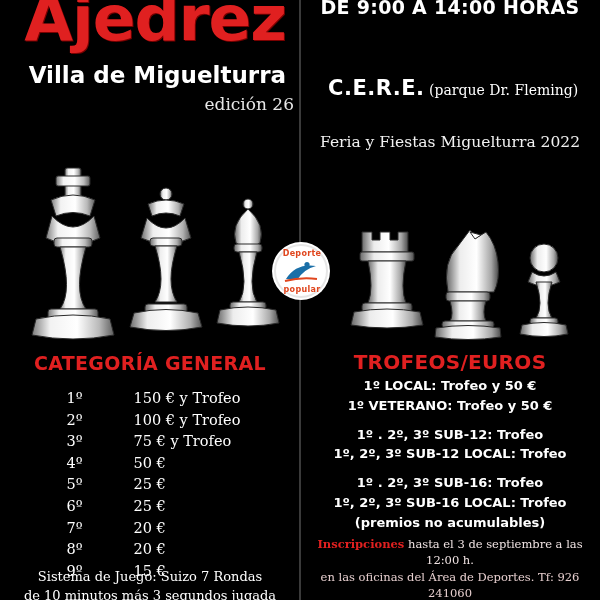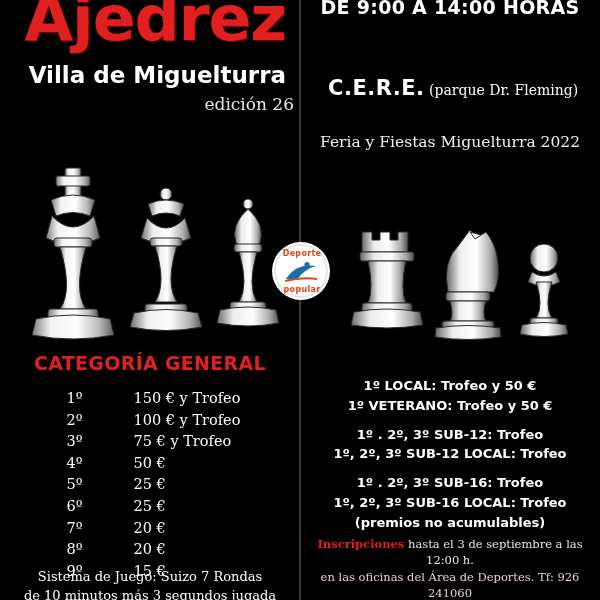--- a/index.html
+++ b/index.html
@@ -436,20 +436,21 @@
     <div class="arc-top">Deporte</div>
     <svg class="swoosh" viewBox="0 0 34 22">
       <path d="M2 18 q10 -16 30 -13 q-12 3 -19 14 z" fill="#1a6fa8"></path>
       <circle cx="23" cy="3.5" r="2.6" fill="#1a6fa8"></circle>
       <path d="M1 20 q16 -4 32 -2" stroke="#e0461e" stroke-width="2" fill="none"></path>
     </svg>
     <div class="arc-bot">popular</div>
   </div>
 
   <div class="heading-left">CATEGORÍA GENERAL</div>
+  <div class="heading-right">TROFEOS/EUROS</div>
 
   <div class="prize-list">
     <div class="prize-row">
       <span class="pos">1º</span>
       <span class="amt">150 € y Trofeo</span>
     </div>
     <div class="prize-row">
       <span class="pos">2º</span>
       <span class="amt">100 € y Trofeo</span>
     </div>

